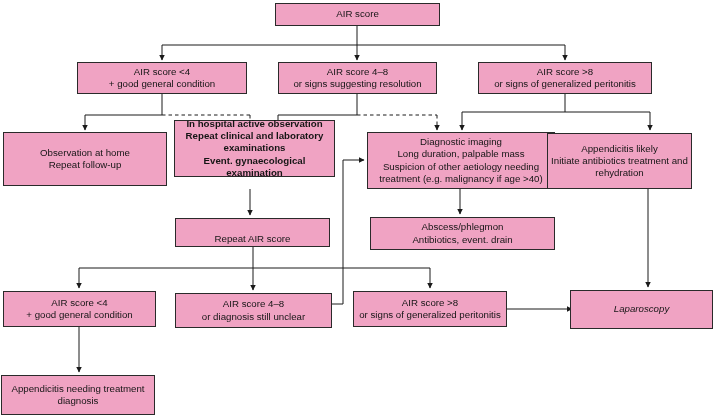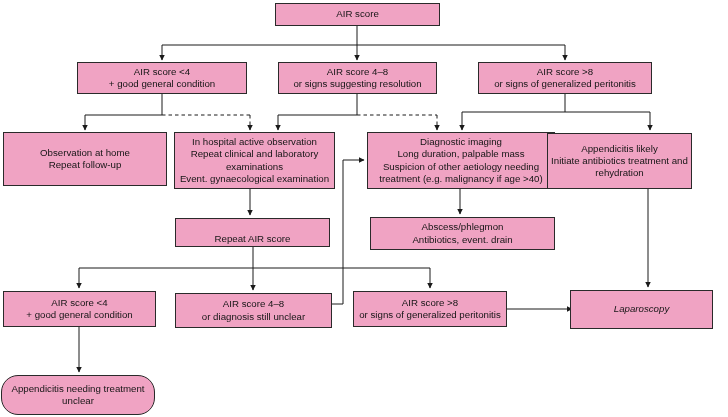--- a/index.html
+++ b/index.html
@@ -110,21 +110,21 @@
   <div class="node" style="left:478px;top:62px;width:174px;height:32px;">
     <span>AIR score &gt;8</span>
     <span>or signs of generalized peritonitis</span>
   </div>
 
   <div class="node" style="left:3px;top:132px;width:164px;height:54px;">
     <span>Observation at home</span>
     <span>Repeat follow-up</span>
   </div>
 
-  <div class="node" style="left:174px;top:132px;width:161px;height:57px;">
+  <div class="node" style="left:174px;top:120px;width:161px;height:57px;font-weight:bold;">
     <span>In hospital active observation</span>
     <span>Repeat clinical and laboratory</span>
     <span>examinations</span>
     <span>Event. gynaecological examination</span>
   </div>
 
   <div class="node" style="left:367px;top:132px;width:188px;height:57px;">
     <span>Diagnostic imaging</span>
     <span>Long duration, palpable mass</span>
     <span>Suspicion of other aetiology needing</span>
@@ -158,18 +158,18 @@
 
   <div class="node" style="left:353px;top:291px;width:154px;height:36px;">
     <span>AIR score &gt;8</span>
     <span>or signs of generalized peritonitis</span>
   </div>
 
   <div class="node" style="left:570px;top:290px;width:143px;height:39px;font-style:italic;">
     <span>Laparoscopy</span>
   </div>
 
-  <div class="node" style="left:1px;top:375px;width:154px;height:40px;border-radius:17px;">
+  <div class="node" style="left:1px;top:375px;width:154px;height:40px;">
     <span>Appendicitis needing treatment</span>
-    <span>unclear</span>
+    <span>diagnosis</span>
   </div>
 
 </div>
 
 </body></html>

